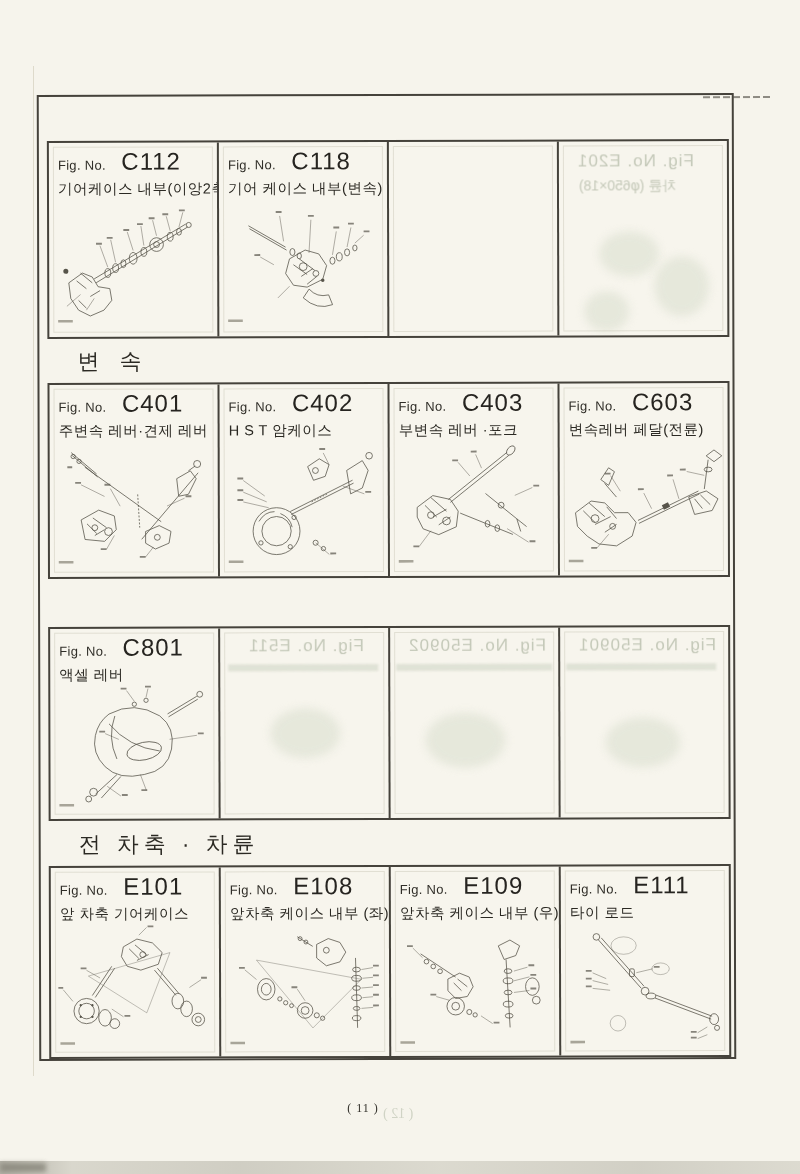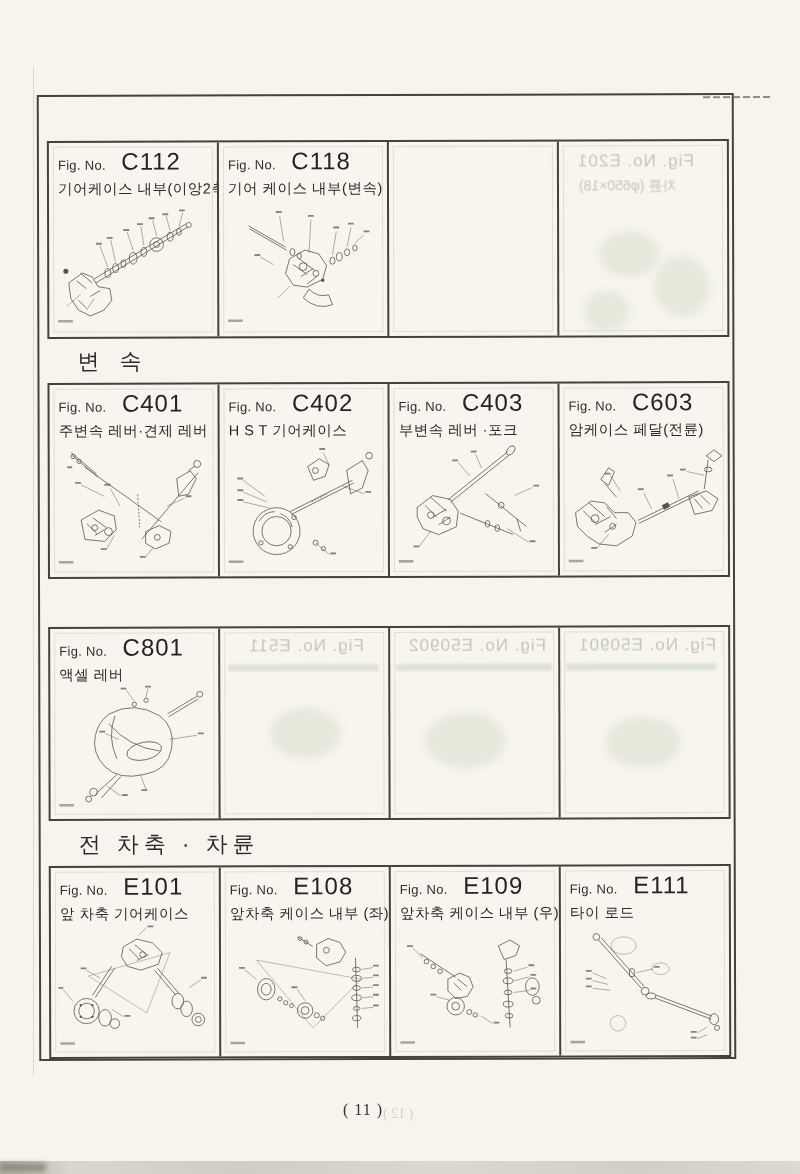--- a/index.html
+++ b/index.html
@@ -40,21 +40,21 @@
   .diag .fl{fill:#57544a;stroke:none;}
   .diag .ft{opacity:.45;}
   .diag .code{fill:#8d897c;stroke:none;opacity:.75;}
   .ghost{position:absolute;transform:scaleX(-1);color:#b7bdab;opacity:.8;
     filter:blur(.4px);white-space:nowrap;}
   .ghost-code{font-size:17px;letter-spacing:1px;}
   .ghost-cap{font-size:14px;}
   .ghost-bar{position:absolute;height:7px;background:#cdd3c3;opacity:.55;filter:blur(1.2px);}
   .smudge{position:absolute;border-radius:50%;background:#dde1d2;filter:blur(4px);opacity:.65;}
   .page-number{position:absolute;left:318px;top:1101px;width:90px;text-align:center;
-    font-family:"Liberation Serif","DejaVu Serif",serif;font-size:16px;color:#33312b;letter-spacing:1px;}
+    font-family:"Liberation Serif","DejaVu Serif",serif;font-size:12px;color:#33312b;letter-spacing:1px;}
   .ghost-page{position:absolute;left:383px;top:1106px;transform:scaleX(-1);
     font-family:"Liberation Serif","DejaVu Serif",serif;font-size:14px;color:#c7ccbc;opacity:.8;filter:blur(.4px);}
   .scan-strip{position:absolute;left:0;bottom:0;width:100%;height:13px;opacity:.85;
     background:linear-gradient(90deg,#a8a69b 0,#d4d2c7 9%,#c9c7bc 30%,#d7d5ca 55%,#cbc9be 80%,#d8d6cb 100%);}
   .corner-blob{position:absolute;left:0;bottom:2px;width:46px;height:9px;background:#87857a;filter:blur(2.5px);opacity:.8;}
 </style>
 </head>
 <body>
 
 <div class="fold-line"></div>
@@ -164,21 +164,21 @@
         <path class="tk" d="M24,46 l6,0 M54,48 l6,0 M137,60 l6,0 M90,122 l6,0 M50,114 l6,0 M16,30 l5,0"></path>
         <rect class="code" x="7" y="126" width="15" height="2.6"></rect>
       </svg></div>
     </div>
 
     <div class="cell">
       <div class="cell-head">
         <span class="figlab">Fig. No.</span>
         <span class="figcode">C402</span>
       </div>
-      <div class="caption">H S T 기어케이스</div>
+      <div class="caption">H S T 암케이스</div>
       <div class="dw"><svg class="diag" viewBox="0 0 168 138">
         <circle cx="56" cy="96" r="24"></circle>
             <circle cx="56" cy="96" r="15"></circle>
         <path d="M38,86 q6,-10 16,-10 m6,2 q10,4 12,14"></path>
         <circle cx="40" cy="108" r="2.2"></circle>
             <circle cx="70" cy="112" r="2.2"></circle>
             <circle cx="74" cy="82" r="2.2"></circle>
         <path d="M128,34 l16,-10 6,10 -6,18 -12,6 z"></path>
         <circle cx="151" cy="19" r="3.4"></circle>
         <path d="M70,76 L134,44"></path>
@@ -217,21 +217,21 @@
         <path class="tk" d="M62,24 l6,0 M81,15 l6,0 M145,50 l6,0 M141,107 l6,0 M22,112 l6,0"></path>
         <rect class="code" x="7" y="126" width="15" height="2.6"></rect>
       </svg></div>
     </div>
 
     <div class="cell">
       <div class="cell-head">
         <span class="figlab">Fig. No.</span>
         <span class="figcode">C603</span>
       </div>
-      <div class="caption">암케이스 페달(전륜)</div>
+      <div class="caption">변속레버 페달(전륜)</div>
       <div class="dw"><svg class="diag" viewBox="0 0 168 138">
         <path d="M14,78 l16,-12 14,2 10,10 14,0 8,10 -4,14 -16,10 -18,-2 -12,-8 -10,-10 z"></path>
         <path d="M22,76 l12,12 m-6,-20 l16,14 m2,-10 l10,12 m-22,6 l16,-8 m-6,16 l12,-8"></path>
         <circle cx="34" cy="84" r="4"></circle>
             <circle cx="52" cy="92" r="3"></circle>
         <path d="M40,44 l8,-12 6,4 -6,14 z"></path>
             <line x1="44" y1="48" x2="56" y2="62"></line>
         <path d="M78,86 L140,56"></path>
             <path d="M79,89 L141,59"></path>
         <rect class="fl" x="103" y="69" width="7" height="5" transform="rotate(-26 106 71)"></rect>

